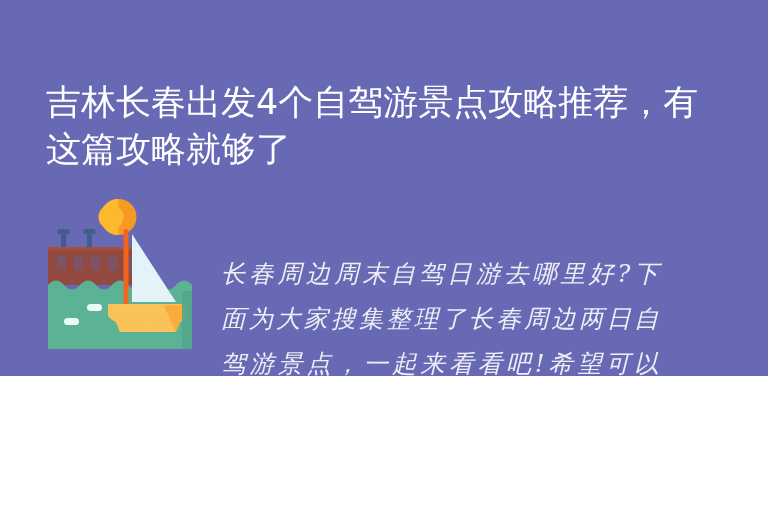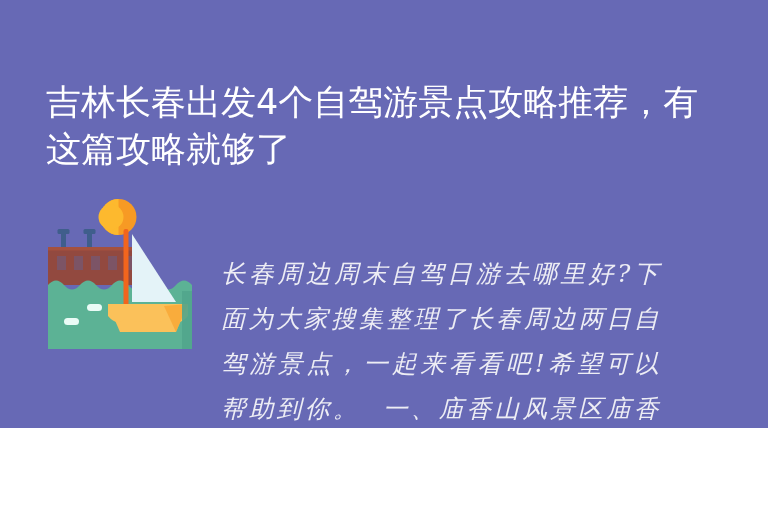--- a/index.html
+++ b/index.html
@@ -8,21 +8,21 @@
   }
   body {
     width: 768px;
     height: 510px;
     overflow: hidden;
     font-family: "Liberation Sans", "DejaVu Sans", sans-serif;
   }
   #canvas {
     position: relative;
     width: 768px;
-    height: 428px;
+    height: 376px;
     background: #6769b5;
     overflow: hidden;
   }
 
   
   #article-title {
     position: absolute;
     left: 46px;
     top: 56px;
     width: 660px;

